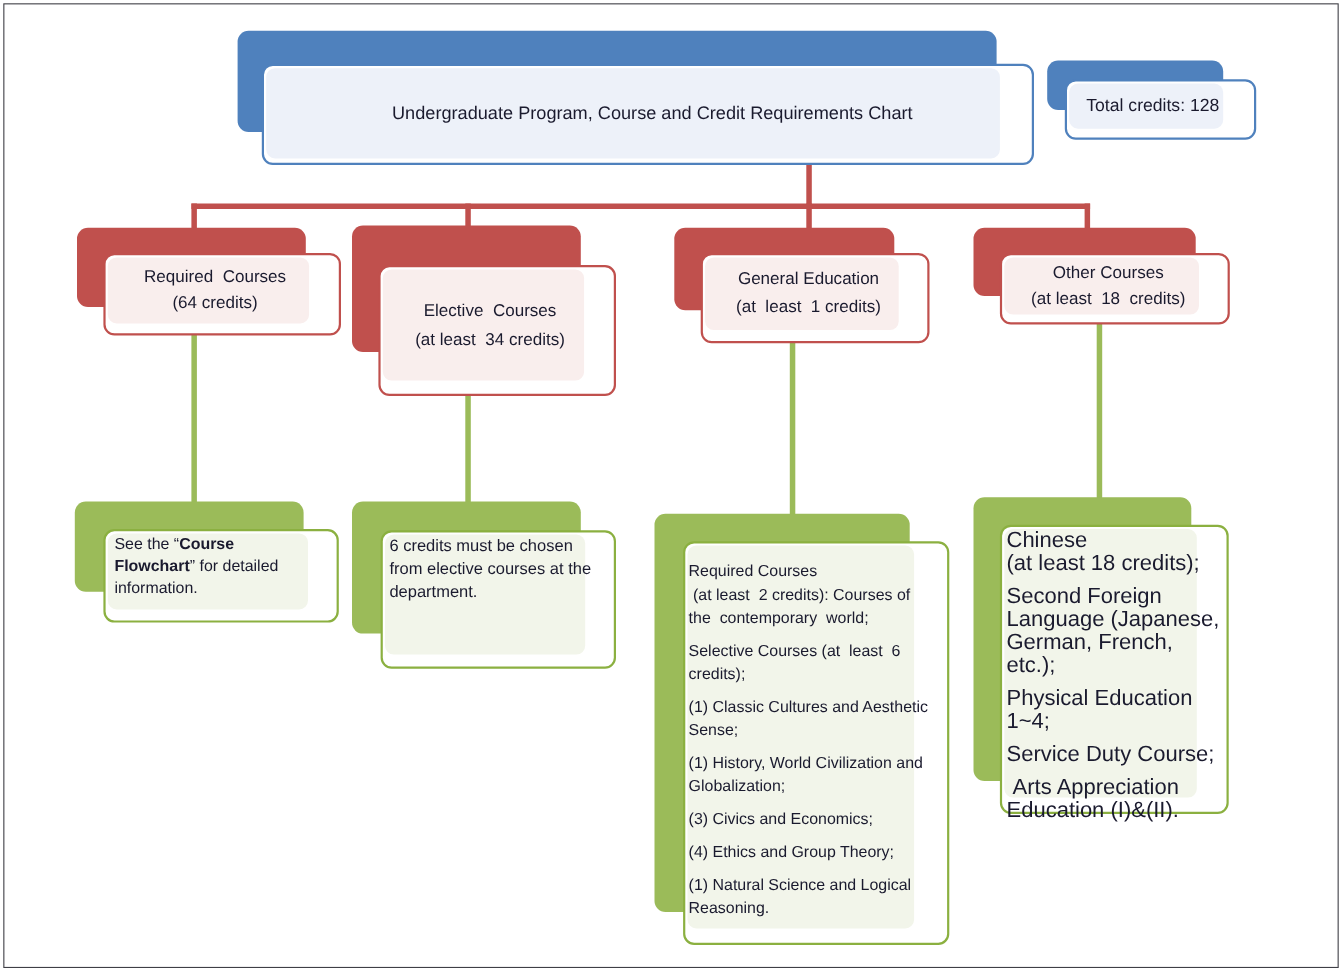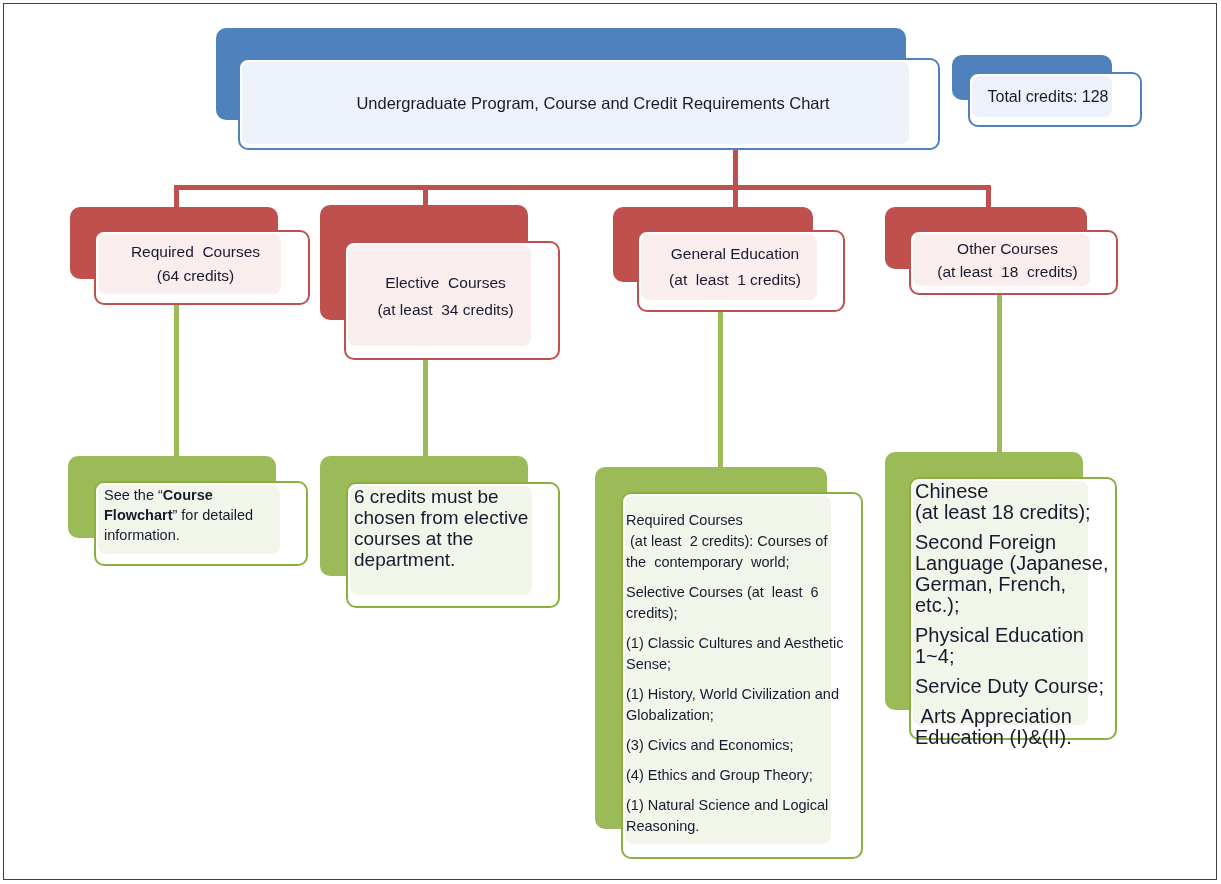--- a/index.html
+++ b/index.html
@@ -168,21 +168,21 @@
     <div class="fill" style="left:30px; top:29px; width:182px; height:69px;"></div>
     <div class="txt left-text" style="left:36px; top:29px; width:184px; height:69px; font-size:14.5px; line-height:20px;">
       <p class="para"><span>See the “</span><b>Course Flowchart</b><span>” for detailed information.</span></p>
     </div>
   </div>
 
   <div class="node green" style="left:320px; top:456px; width:240px; height:152px;">
     <div class="shadow" style="width:208px; height:120px;"></div>
     <div class="card" style="left:26px; top:26px; width:214px; height:126px;"></div>
     <div class="fill" style="left:30px; top:30px; width:182px; height:109px;"></div>
-    <div class="txt left-text" style="left:34px; top:30px; width:190px; height:109px; font-size:19px; line-height:21px;">
+    <div class="txt left-text" style="left:34px; top:30px; width:190px; height:109px; font-size:15px; line-height:21px;">
       <p class="para line">6 credits must be chosen from elective courses at the department.</p>
     </div>
   </div>
 
   <div class="node green" style="left:595px; top:467px; width:268px; height:392px;">
     <div class="shadow" style="width:232px; height:362px;"></div>
     <div class="card" style="left:26px; top:25px; width:242px; height:367px;"></div>
     <div class="fill" style="left:30px; top:29px; width:206px; height:348px;"></div>
     <div class="txt left-text" style="left:31px; top:29px; width:225px; height:348px; font-size:14.5px; line-height:21px; padding-top:14px;">
       <p class="para line">Required Courses

